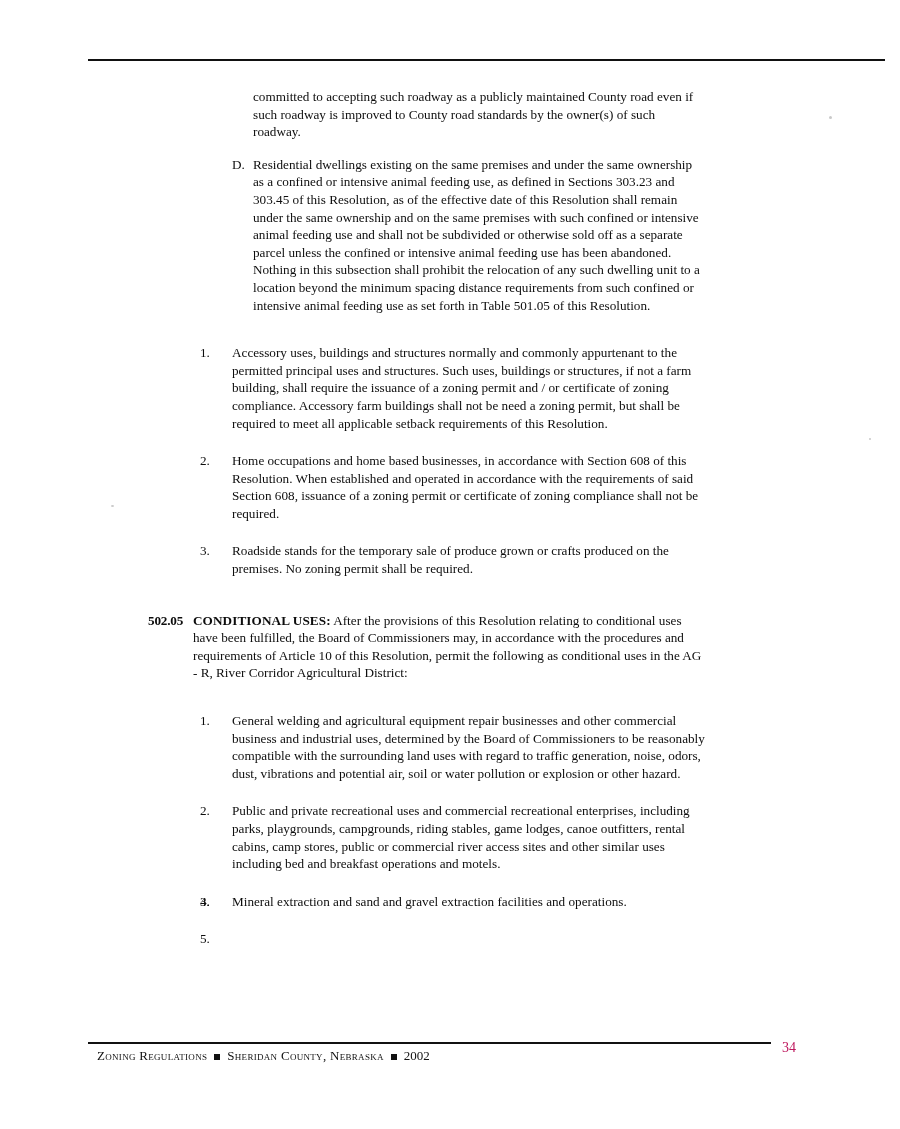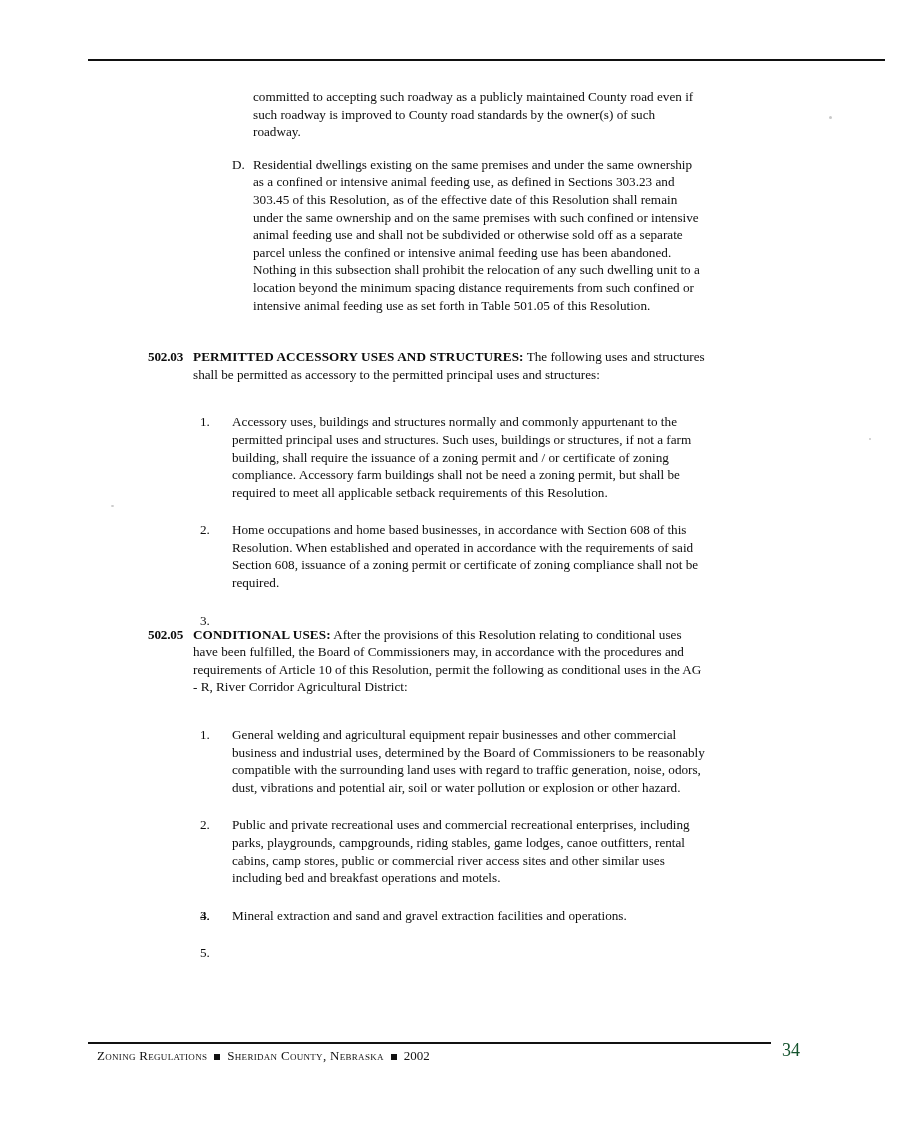--- a/index.html
+++ b/index.html
@@ -140,23 +140,23 @@
     vertical-align: middle;
   }
   .footer .year {
     font-variant: normal;
     letter-spacing: 0;
   }
   .page-number {
     position: absolute;
     left: 782px;
     top: 1040px;
-    font-size: 18px;
+    font-size: 14px;
     font-family: "Liberation Serif", "DejaVu Serif", serif;
-    color: #14532d;
+    color: #be185d;
   }
 
   
   .speck {
     position: absolute;
     background: #c9c9c9;
     border-radius: 50%;
     pointer-events: none;
   }
 </style>
@@ -169,37 +169,34 @@
 
   <div class="content">
 
     <p class="para cont">committed to accepting such roadway as a publicly maintained County road even if such roadway is improved to County road standards by the owner(s) of such roadway.</p>
 
     <div class="para item-letter">
       <span class="marker">D.</span>
       <span>Residential dwellings existing on the same premises and under the same ownership as a confined or intensive animal feeding use, as defined in Sections 303.23 and 303.45 of this Resolution, as of the effective date of this Resolution shall remain under the same ownership and on the same premises with such confined or intensive animal feeding use and shall not be subdivided or otherwise sold off as a separate parcel unless the confined or intensive animal feeding use has been abandoned.  Nothing in this subsection shall prohibit the relocation of any such dwelling unit to a location beyond the minimum spacing distance requirements from such confined or intensive animal feeding use as set forth in Table 501.05 of this Resolution.</span>
     </div>
 
-    <div class="para section gap-xl">
-      <span class="secnum">502.03</span>
-      <span class="sechead">PERMITTED ACCESSORY USES AND STRUCTURES:</span><span>  The following uses and structures shall be permitted as accessory to the permitted principal uses and structures:</span>
-    </div>
 
     <div class="para item-num gap-lg">
       <span class="marker">1.</span>
       <span>Accessory uses, buildings and structures normally and commonly appurtenant to the permitted principal uses and structures. Such uses, buildings or structures, if not a farm building, shall require the issuance of a zoning permit and / or certificate of zoning compliance.  Accessory farm buildings shall not be need a zoning permit, but shall be required to meet all applicable setback requirements of this Resolution.</span>
     </div>
 
     <div class="para item-num">
       <span class="marker">2.</span>
       <span>Home occupations and home based businesses, in accordance with Section 608 of this Resolution.  When established and operated in accordance with the requirements of said Section 608, issuance of a zoning permit or certificate of zoning compliance shall not be required.</span>
     </div>
 
     <div class="para item-num">
       <span class="marker">3.</span>
+      <span>Roadside stands for the temporary sale of produce grown or crafts produced on the premises.  No zoning permit shall be required.</span>
     </div>
 
     <div class="para section gap-xl">
       <span class="secnum">502.05</span>
       <span class="sechead">CONDITIONAL USES:</span><span>  After the provisions of this Resolution relating to conditional uses have been fulfilled, the Board of Commissioners may, in accordance with the procedures and requirements of Article 10 of this Resolution, permit the following as conditional uses in the AG - R,  River Corridor Agricultural District:</span>
     </div>
 
     <div class="para item-num gap-lg">
       <span class="marker">1.</span>
       <span>General welding and agricultural equipment repair businesses and other commercial business and industrial uses, determined by the Board of Commissioners to be reasonably compatible with the surrounding land uses with regard to traffic generation, noise, odors, dust, vibrations and potential air, soil or water pollution or explosion or other hazard.</span>

